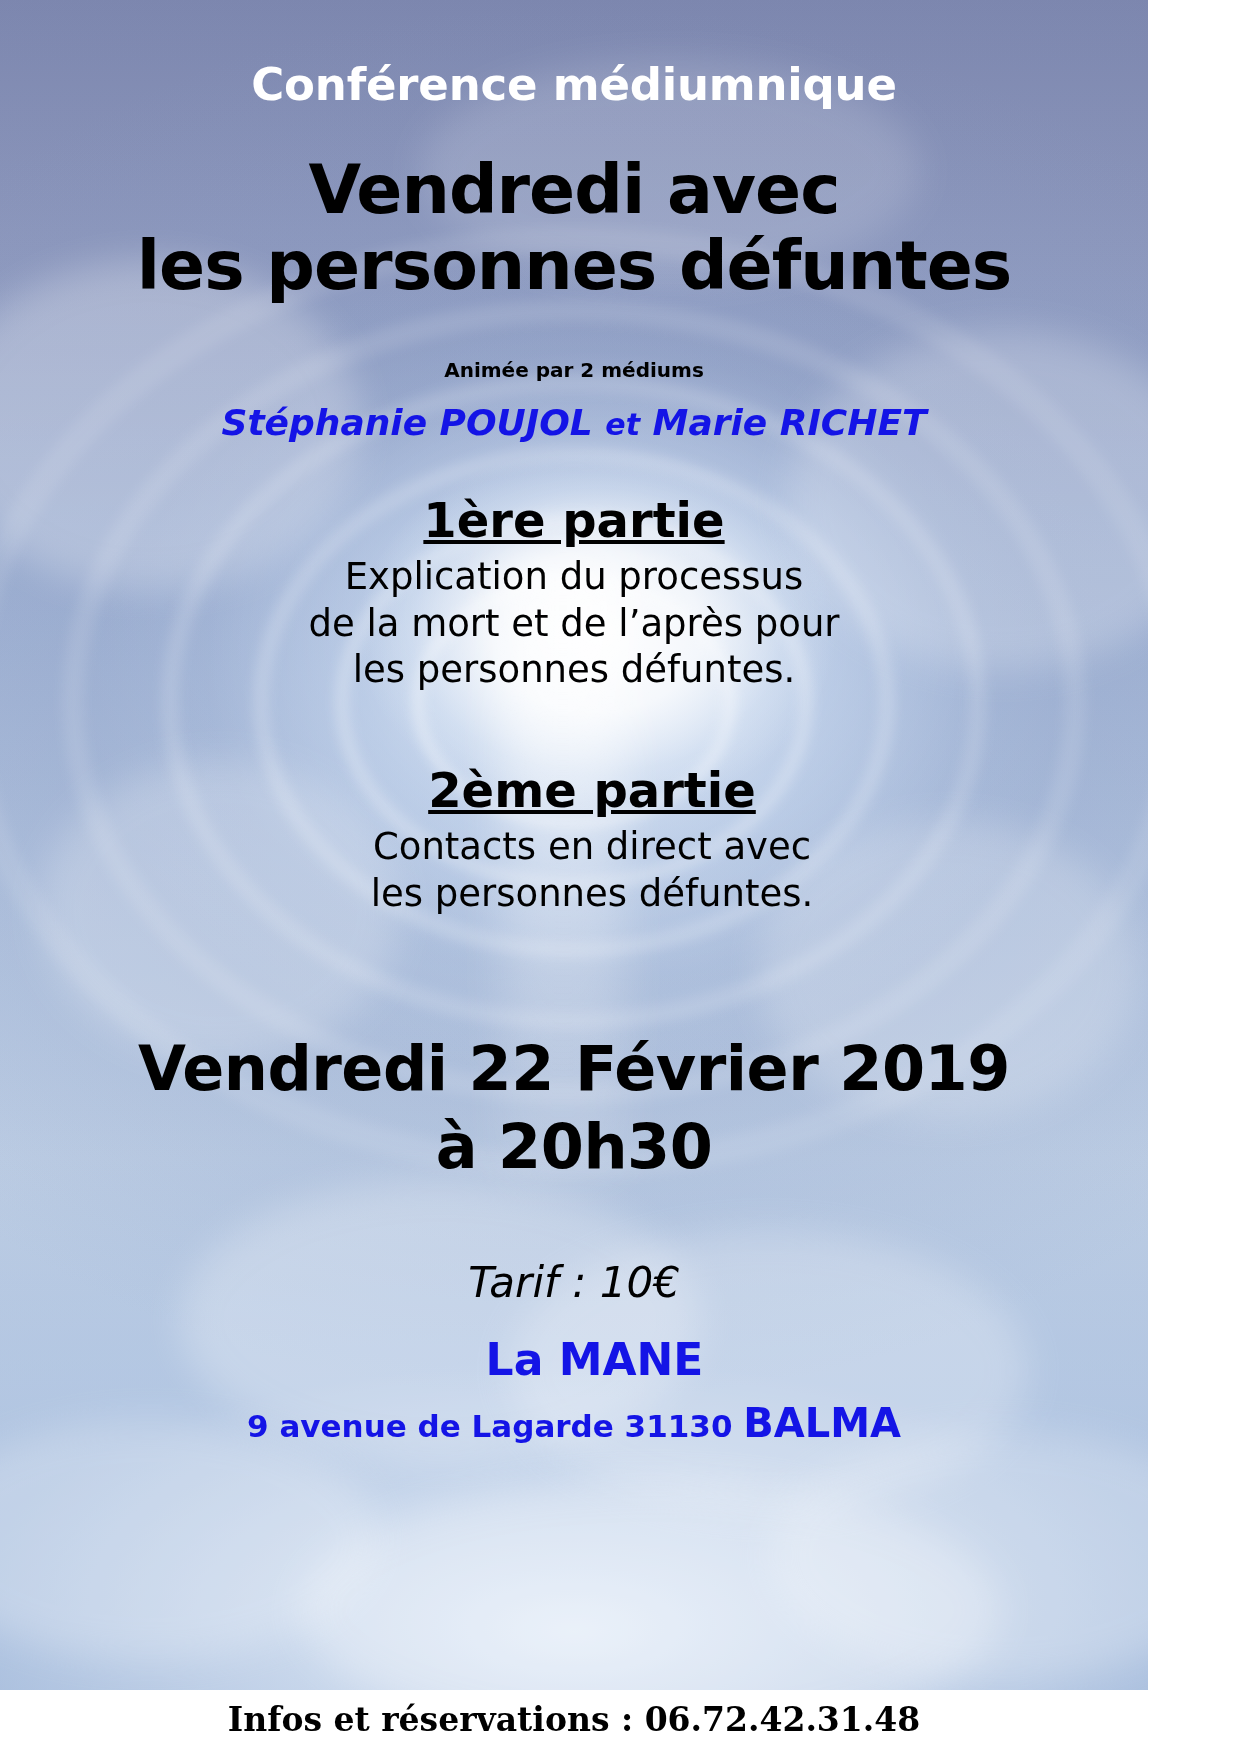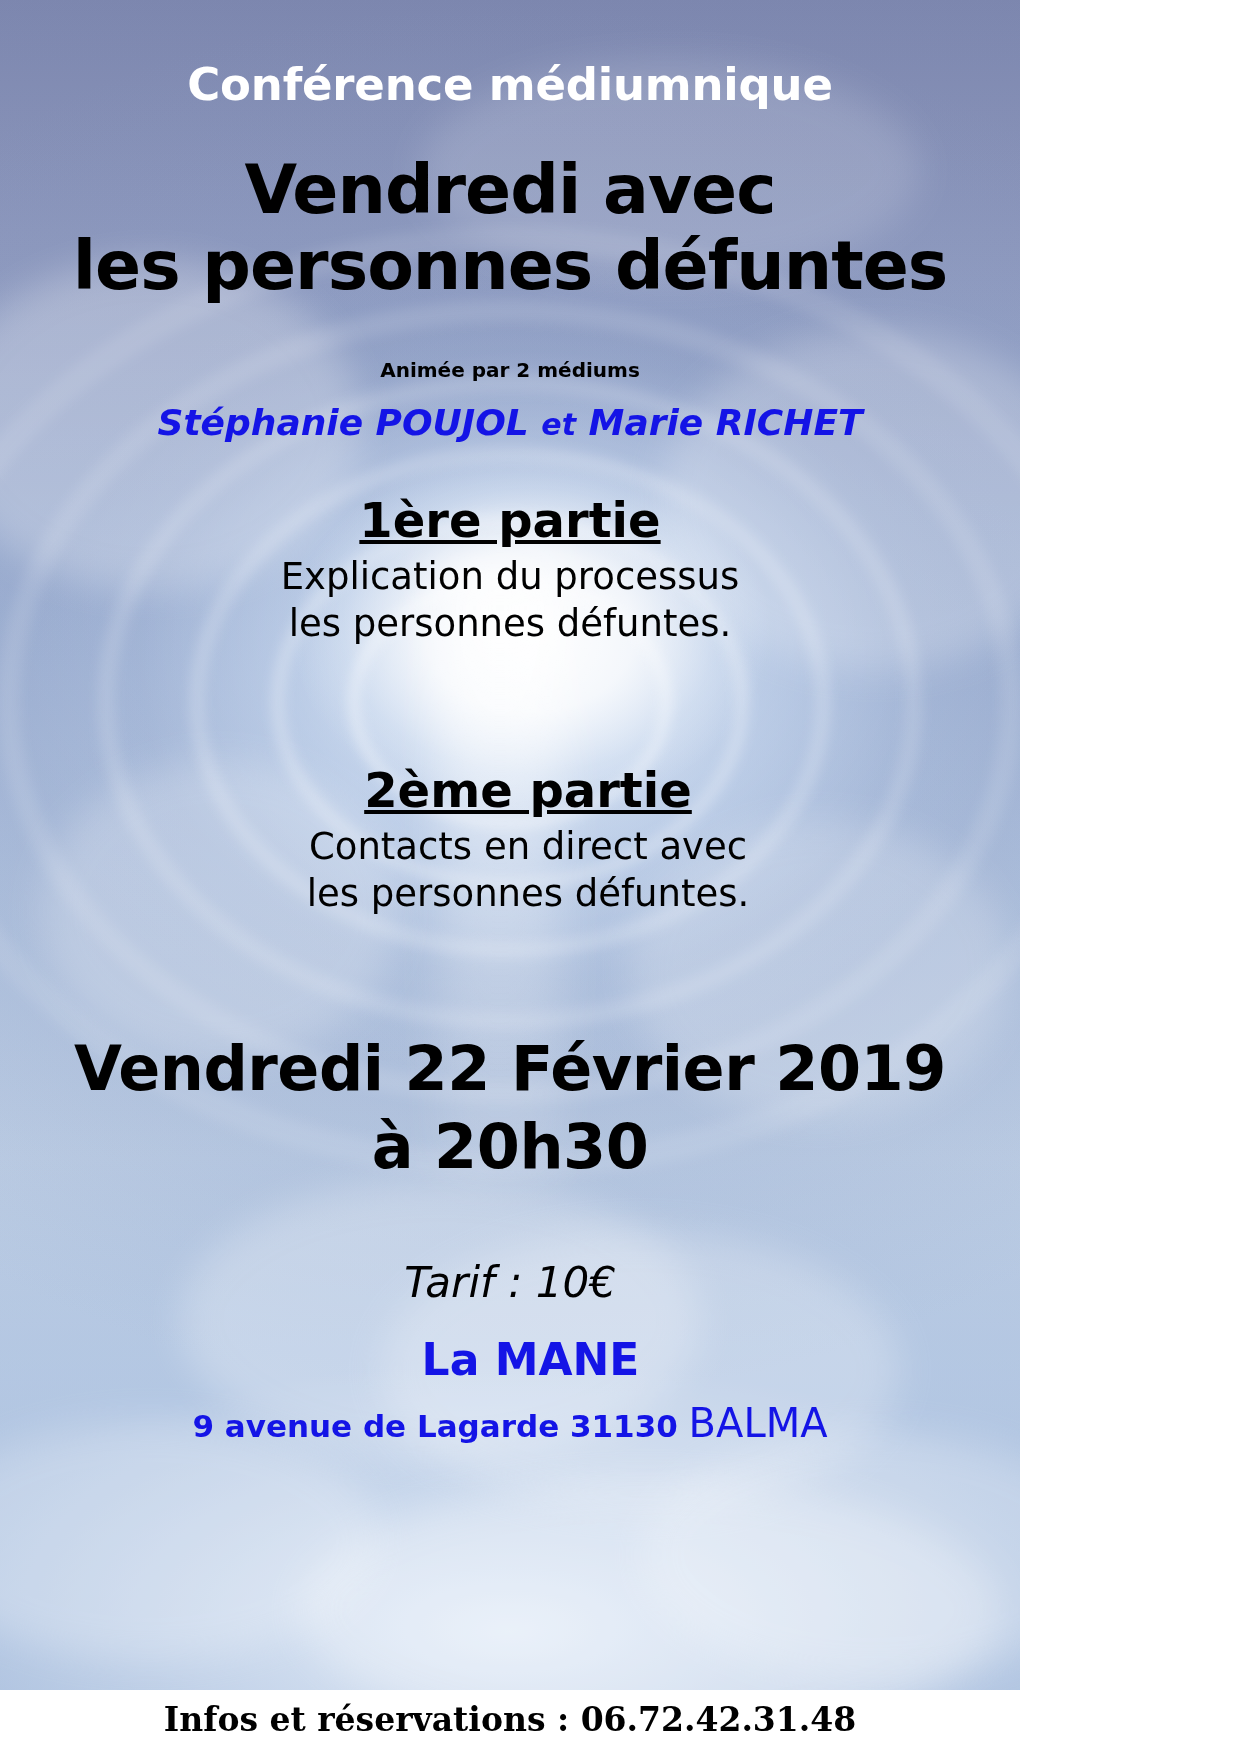--- a/index.html
+++ b/index.html
@@ -5,21 +5,21 @@
   html, body {
     margin: 0;
     padding: 0;
     background: #ffffff;
   }
   body {
     font-family: "DejaVu Sans", sans-serif;
   }
   .poster {
     position: relative;
-    width: 1020px;
+    width: 1148px;
     height: 1754px;
     overflow: hidden;
     background: #8d93b6;
   }
 
   
   .bg {
     position: absolute;
     inset: 0;
     background:
@@ -181,21 +181,21 @@
   .address {
     position: absolute;
     top: 1400px;
     left: 0; right: 0;
     font-size: 31px;
     font-weight: bold;
     color: #1414e6;
   }
   .address .city {
     font-size: 40px;
-    font-weight: normal;
+    font-weight: bold;
     color: #1414e6;
   }
   .footer {
     position: absolute;
     top: 1700px;
     left: 0; right: 0;
     font-size: 33px;
     font-weight: bold;
     color: #000000;
     font-family: "DejaVu Serif", serif;
@@ -242,20 +242,21 @@
     <div class="mediums">
       <span>Stéphanie POUJOL</span>
       <span class="conj">et</span>
       <span>Marie RICHET</span>
     </div>
 
     <div class="section sec1">
       <div class="sec-head">1ère partie</div>
       <div class="sec-body">
         <div>Explication du processus</div>
+        <div>de la mort et de l’après pour</div>
         <div>les personnes défuntes.</div>
       </div>
     </div>
 
     <div class="section sec2">
       <div class="sec-head">2ème partie</div>
       <div class="sec-body">
         <div>Contacts en direct avec</div>
         <div>les personnes défuntes.</div>
       </div>

